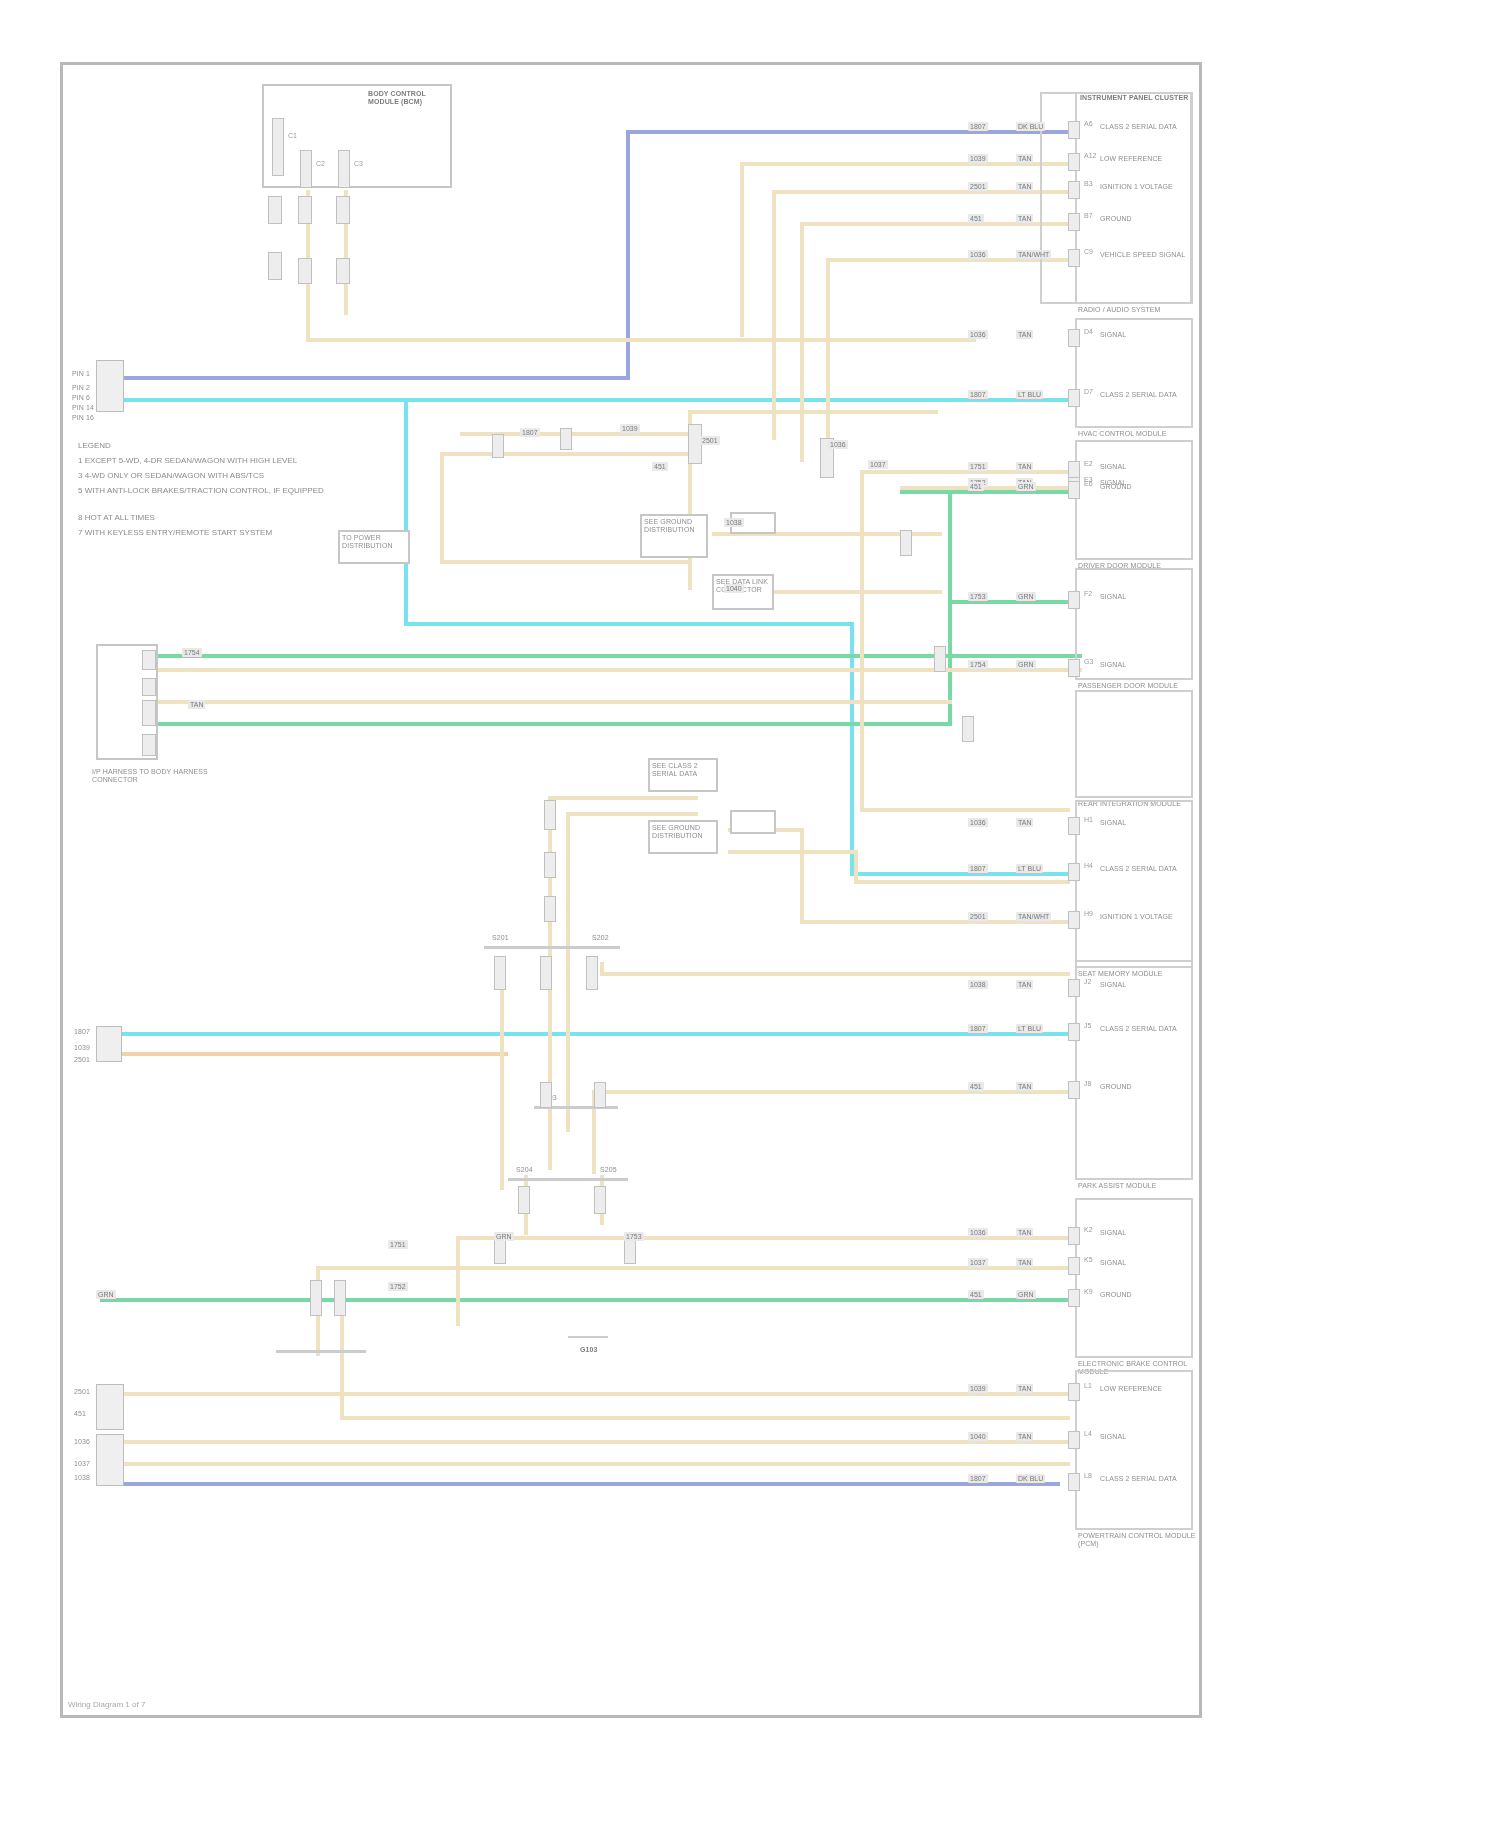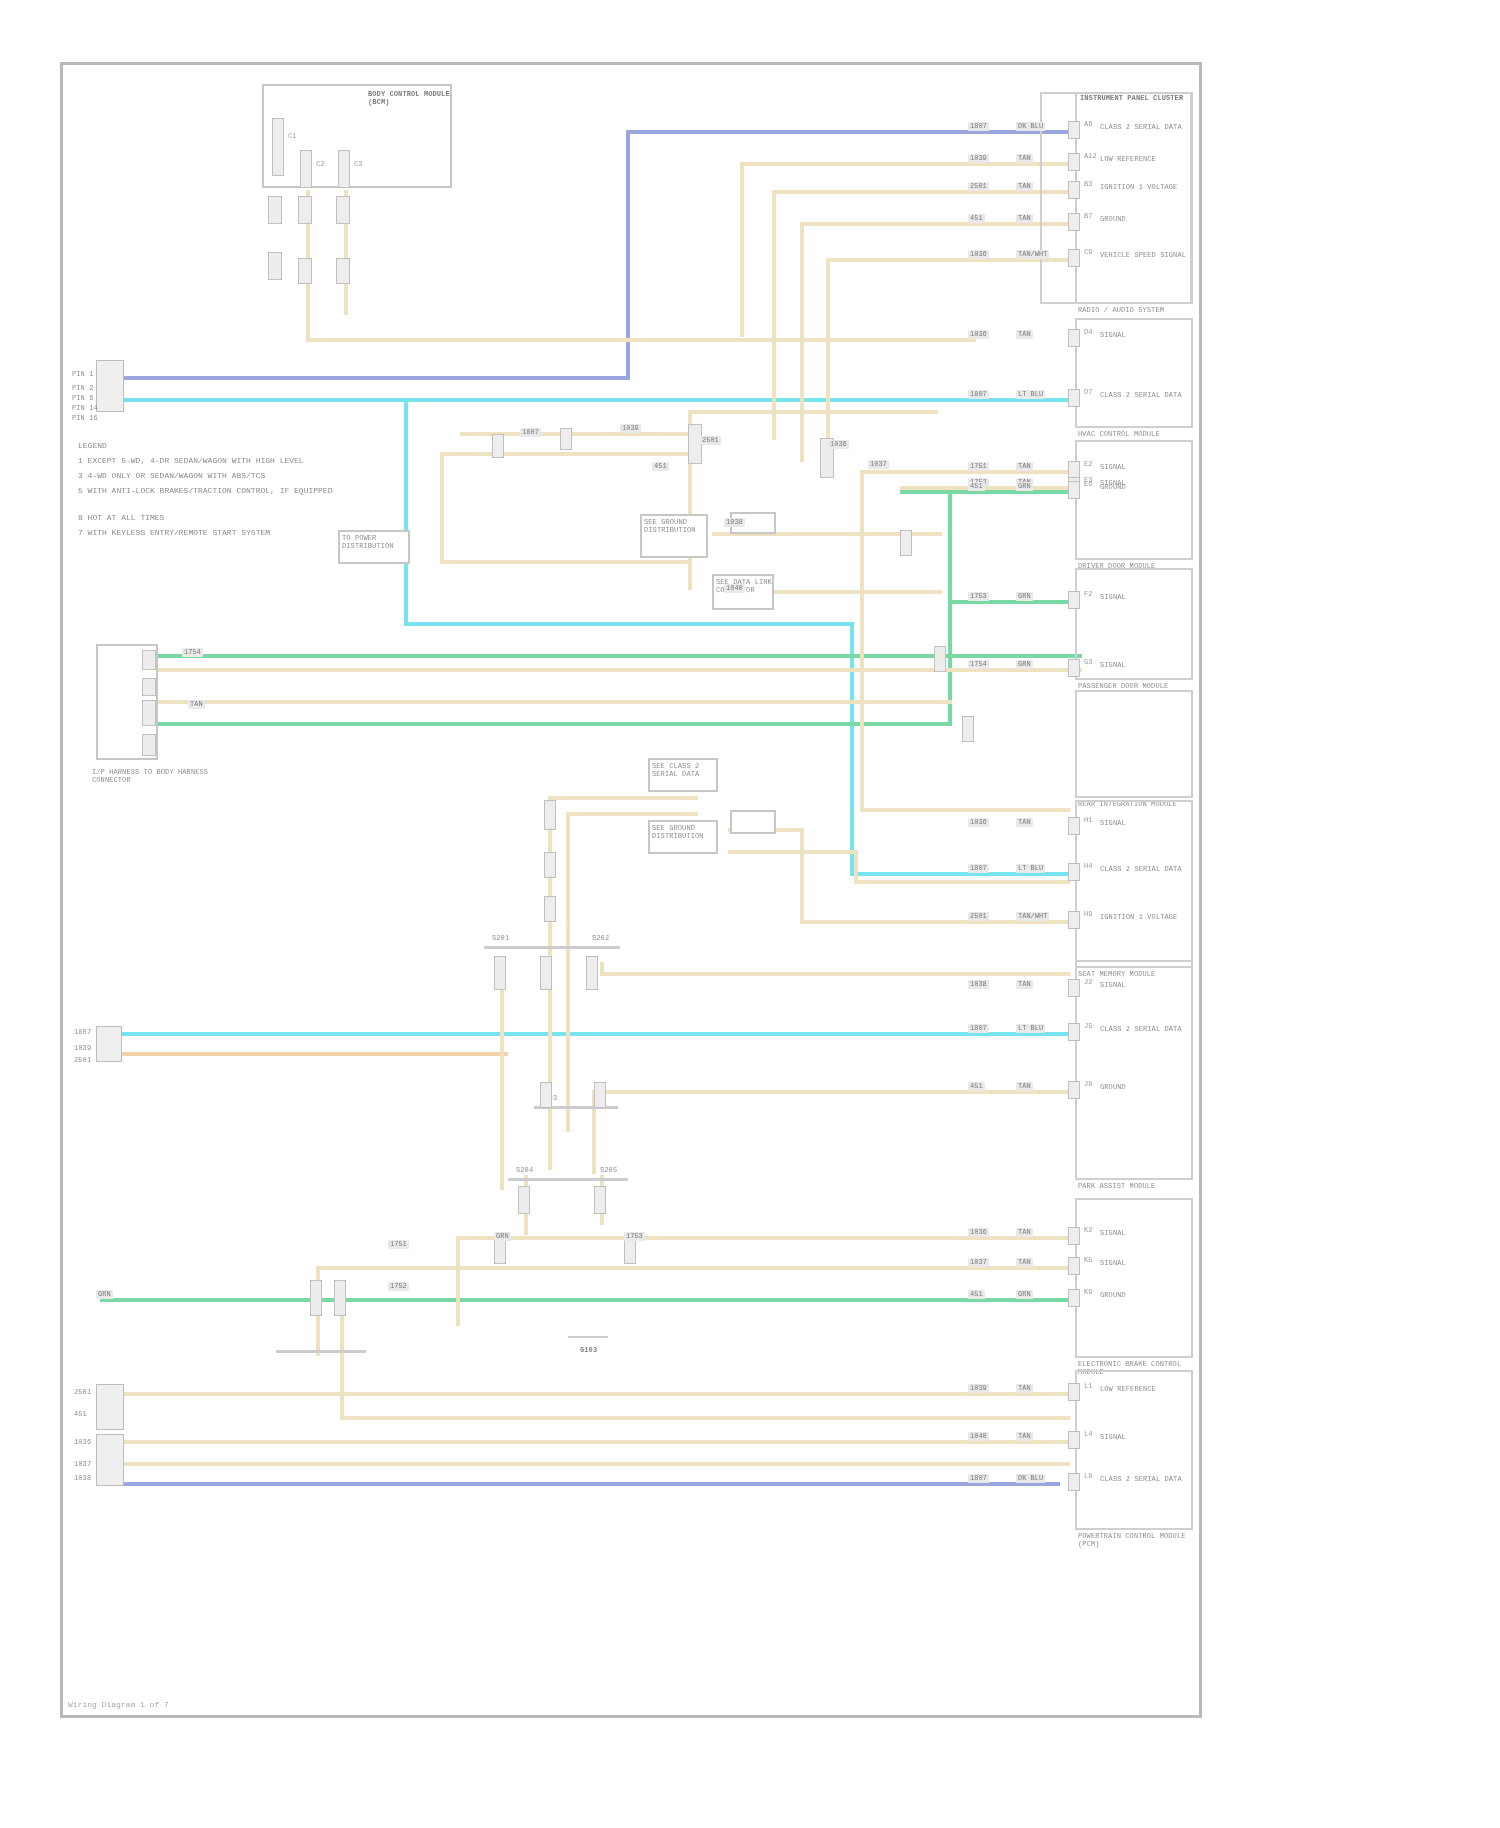--- a/index.html
+++ b/index.html
@@ -2,21 +2,21 @@
 <html><head>
 <meta charset="utf-8">
 <title>Wiring Diagram</title>
 <style>
   html,body{margin:0;padding:0;background:#ffffff;}
   body{width:1500px;height:1828px;position:relative;
        font-family:"Liberation Sans","DejaVu Sans",sans-serif;
        -webkit-font-smoothing:antialiased;}
 
   
-  #page{position:absolute;left:0;top:0;width:1500px;height:1828px;background:#fff;overflow:hidden;font-family:Liberation Mono, monospace;}
+  #page{position:absolute;left:0;top:0;width:1500px;height:1828px;background:#fff;overflow:hidden;}
   #sheet{position:absolute;left:60px;top:62px;width:1142px;height:1656px;
          border:3px solid #b9b9b9;background:#fff;box-sizing:border-box;}
 
   
   .lyr{position:absolute;left:0;top:0;width:1500px;height:1828px;pointer-events:none;}
   .wire{position:absolute;}
   .h{height:4px;}
   .v{width:4px;}
 
   

